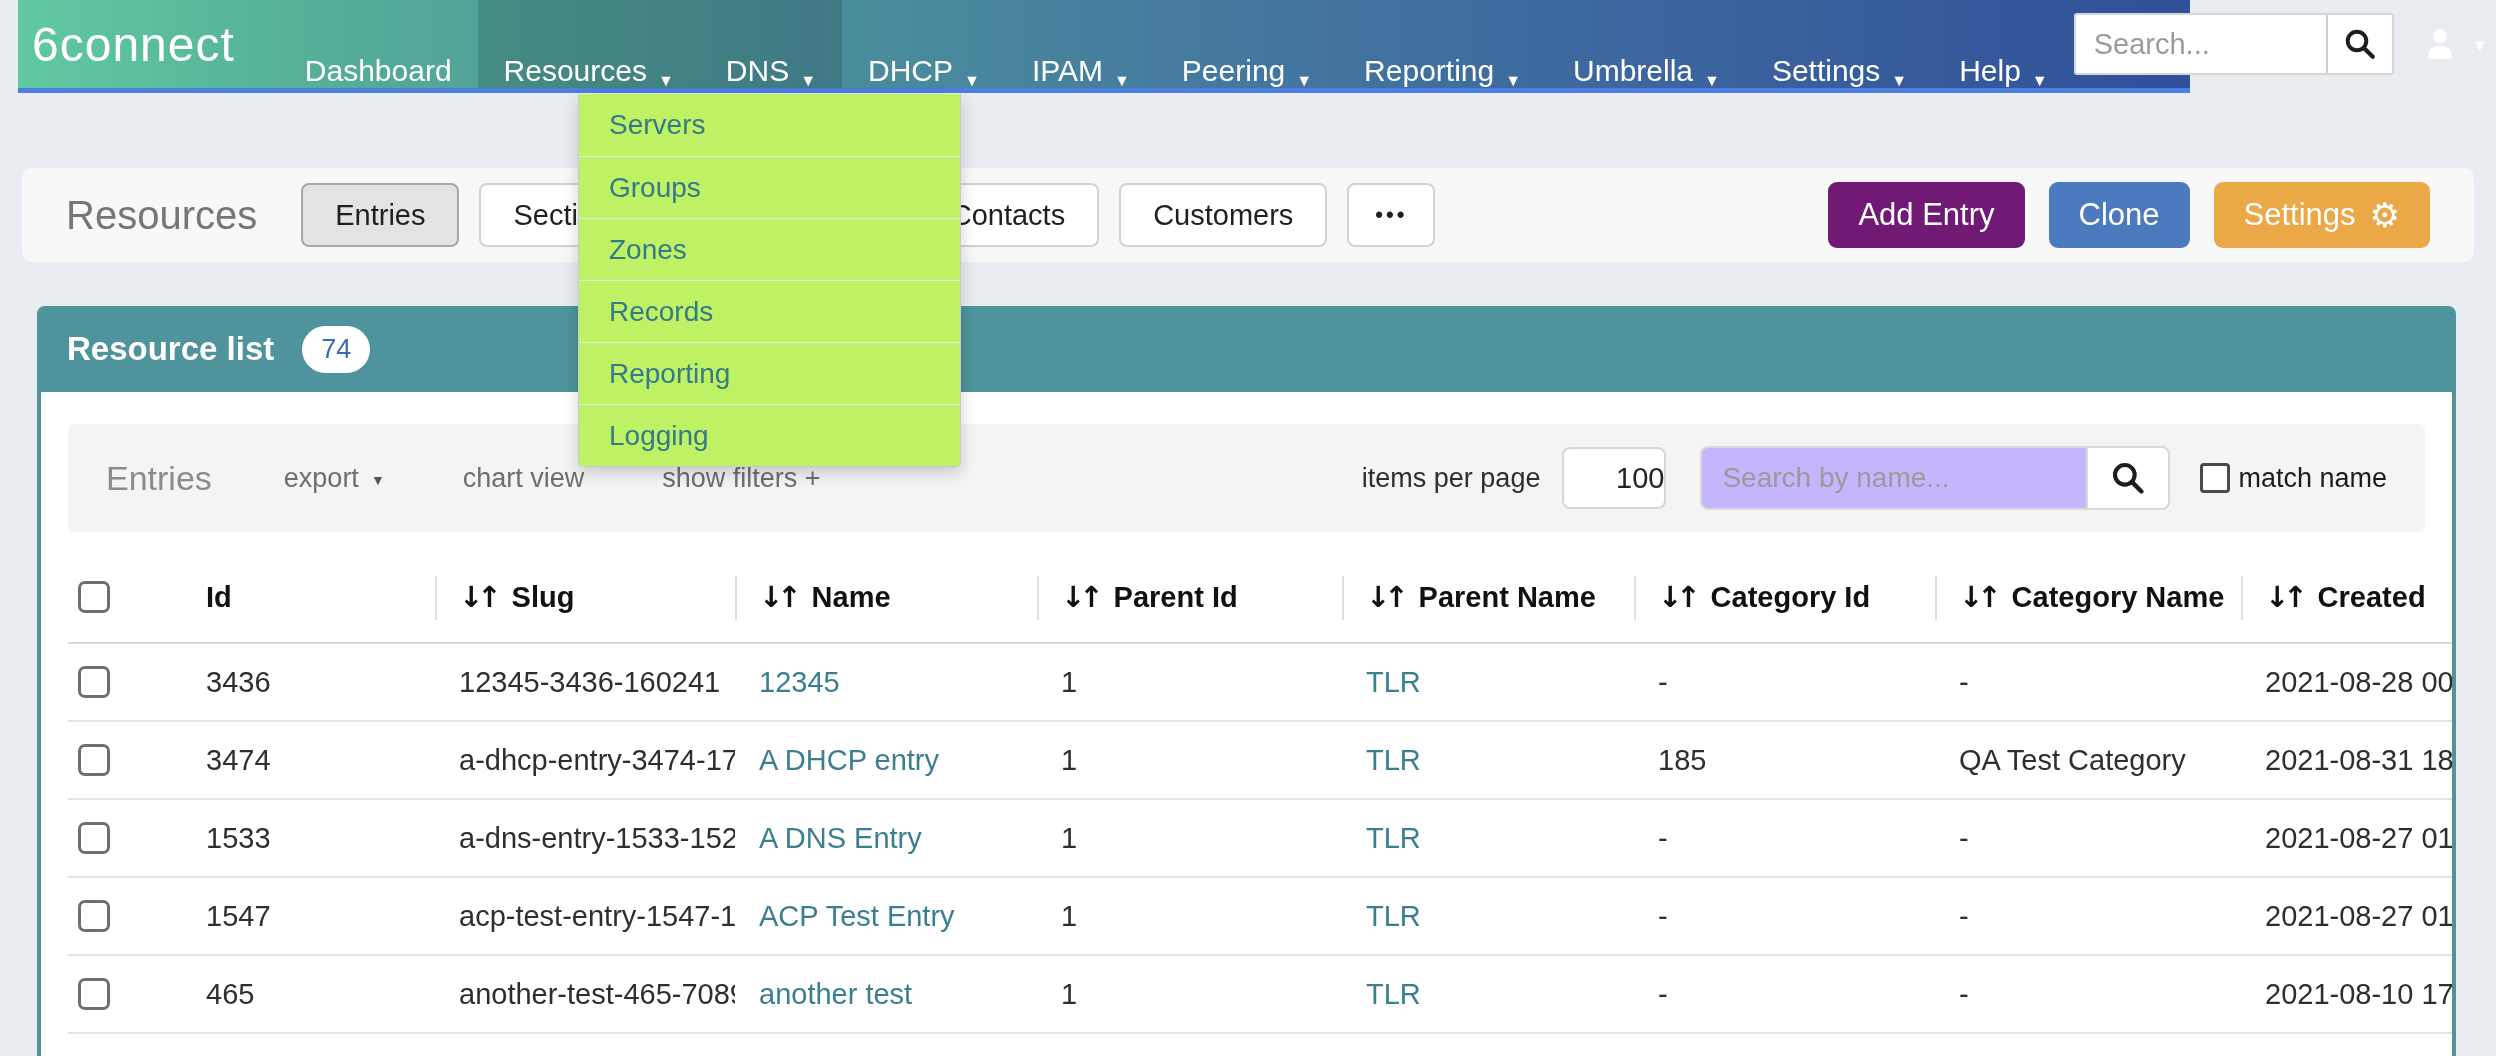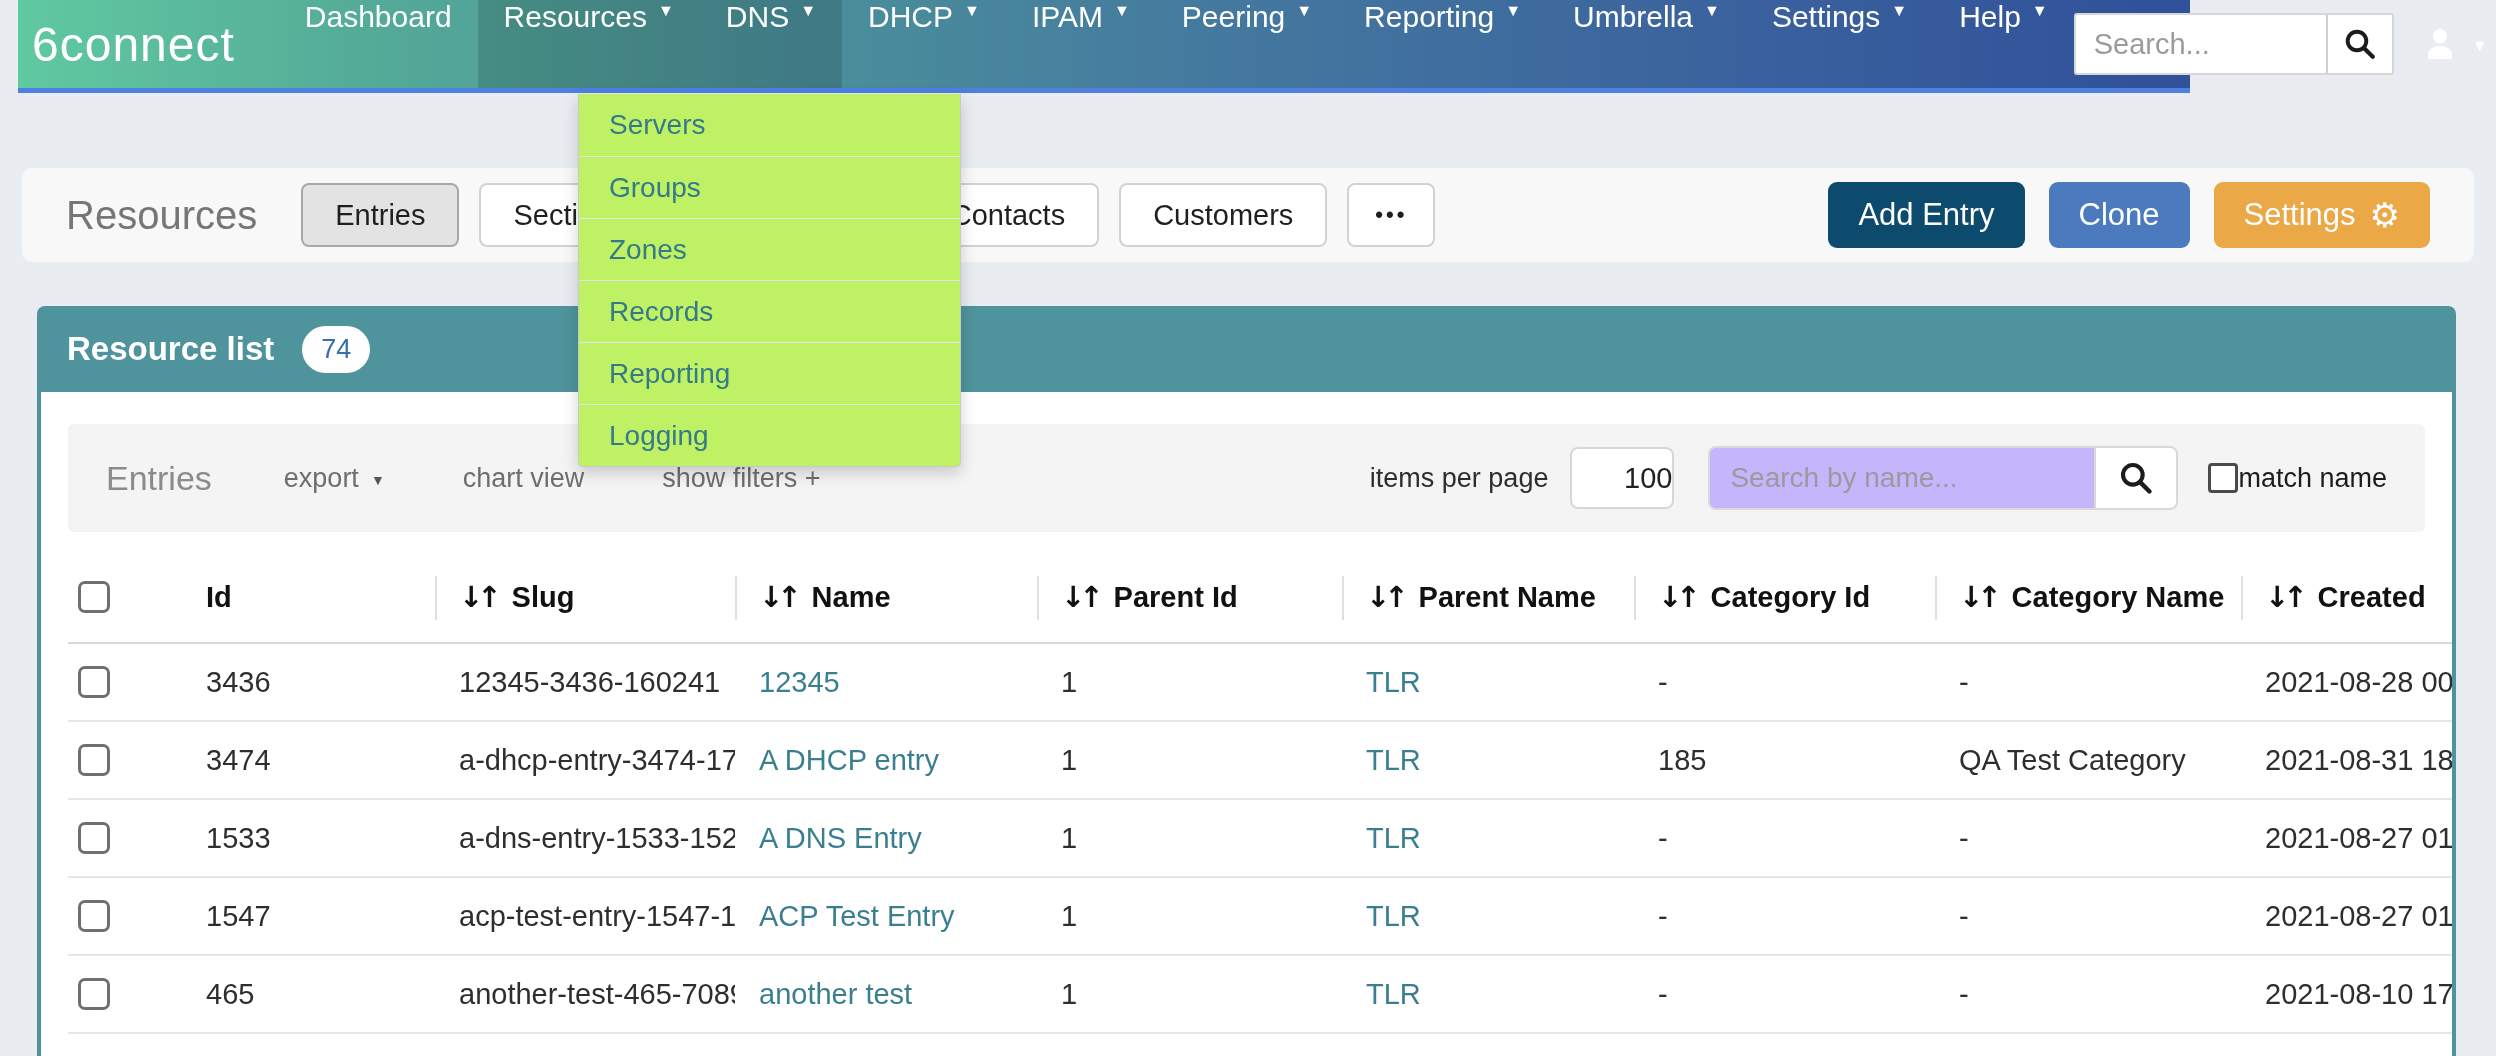--- a/index.html
+++ b/index.html
@@ -5,21 +5,21 @@
   * { margin:0; padding:0; box-sizing:border-box; }
   html,body { width:2496px; height:1056px; overflow:hidden; background:#e9edf1;
     font-family:"Liberation Sans", sans-serif; }
 
   
   .navbar { position:absolute; left:18px; top:0; width:2172px; height:93px;
     background:linear-gradient(90deg,#60c9a1 0%,#54ab97 16%,#4b929a 34%,#44789f 56%,#3a619d 80%,#30509a 100%);
     border-bottom:5px solid #4d80e0; display:flex; align-items:center; }
   .logo { color:#fff; font-size:48px; font-weight:400; letter-spacing:1px; padding:0 14px; margin-right:30px; }
   .nav-item { color:#fff; font-size:30px; height:88px; padding:0 26px; display:flex;
-    align-items:flex-start; gap:11px; cursor:pointer; white-space:nowrap; }
+    align-items:flex-end; gap:11px; cursor:pointer; white-space:nowrap; }
   .nav-item.active { background:rgba(0,0,0,0.14); }
   .caret { font-size:16px; transform:translateY(2px); }
   .nav-right { margin-left:auto; display:flex; align-items:center; margin-right:24px; }
   .nav-search { width:252px; height:62px; border:2px solid #d6d6d6; border-right:none;
     border-radius:3px 0 0 3px; font-size:29px; padding:0 18px; color:#333; outline:none; background:#fff; }
   .nav-search::placeholder { color:#9b9b9b; }
   .nav-search-btn { width:68px; height:62px; background:#fff; border:2px solid #d6d6d6;
     border-left:2px solid #cfcfcf; border-radius:0 3px 3px 0; display:flex; align-items:center;
     justify-content:center; cursor:pointer; }
   .user-wrap { display:flex; align-items:center; gap:12px; margin-left:26px; cursor:pointer; }
@@ -38,21 +38,21 @@
   .page-title { font-size:40px; color:#767676; margin-right:44px; }
   .tab { height:64px; padding:0 32px; display:flex; align-items:center; background:#fff;
     border:2px solid #d2d2d2; border-radius:8px; font-size:29px; color:#1f1f1f;
     margin-right:20px; cursor:pointer; white-space:nowrap; }
   .tab.active { background:#e3e3e3; border-color:#a8a8a8; }
   .tab.tab-contacts { margin-left:238px; }
   .tab.tab-more { padding:0 26px; font-size:22px; font-weight:bold; letter-spacing:3px; }
   .btn { height:66px; padding:0 30px; border:none; border-radius:9px; color:#fff; font-size:31px;
     display:flex; align-items:center; gap:14px; cursor:pointer; white-space:nowrap;
     font-family:"Liberation Sans", sans-serif; }
-  .btn-add { margin-left:auto; background:#0c4a6e; }
+  .btn-add { margin-left:auto; background:#701a75; }
   .btn-clone { margin-left:24px; background:#4b7abf; }
   .btn-settings { margin-left:24px; background:#eaa847; }
   .gear { font-family:"DejaVu Sans", sans-serif; font-size:34px; }
 
   
   .panel { position:absolute; left:37px; top:306px; width:2419px; height:750px; }
   .panel-header { height:86px; background:#4f949c; border-radius:8px 8px 0 0; display:flex;
     align-items:center; padding:0 30px;gap:8px; }
   .panel-title { color:#fff; font-size:33px; font-weight:bold; }
   .panel-badge { margin-left:20px; background:#fff; color:#3a6cb4; font-size:27px; font-weight:normal;
@@ -70,21 +70,21 @@
   .ipp-label { margin-left:auto; font-size:27px; color:#2e2e2e; white-space:nowrap; }
   .ipp-input { width:104px; height:62px; border:2px solid #d6d6d6; border-radius:8px; font-size:29px;
     text-align:right; color:#222; margin:0 34px 0 22px; outline:none; background:#fff; }
   .tbl-search { width:386px; height:64px; border:2px solid #d9d9d9; border-right:none;
     border-radius:8px 0 0 8px; font-size:28px; padding:0 20px; color:#333; outline:none; background:#c4b5fd; }
   .tbl-search::placeholder { color:#9a9a9a; }
   .tbl-search-btn { width:84px; height:64px; background:#fff; border:2px solid #d9d9d9;
     border-radius:0 8px 8px 0; display:flex; align-items:center; justify-content:center; cursor:pointer; }
   .match-wrap { display:flex; align-items:center; margin-left:30px; cursor:pointer; }
   .cb { width:30px; height:30px; border:3px solid #4a4a4a; border-radius:4px; background:#fff; }
-  .match-label { font-size:27px; color:#1c1c1c; white-space:nowrap; }
+  .match-label { font-size:27px; color:#1c1c1c; margin-left:8px; white-space:nowrap; }
 
   
   .rtable { position:absolute; left:27px; top:160px; width:2510px; }
   .hrow { display:flex; align-items:center; height:92px; border-bottom:2px solid #d9d9d9; }
   .drow { display:flex; align-items:center; height:78px; border-bottom:2px solid #e5e5e5; }
   .c-check { width:80px; padding-left:10px; display:flex; align-items:center; }
   .row-cb { width:32px; height:32px; border:3px solid #6f6f6f; border-radius:7px; background:#fff;
     cursor:pointer; }
   .hcell { position:relative; display:flex; align-items:center; font-size:29px; font-weight:bold;
     color:#111; padding-left:24px; height:100%; cursor:pointer; }

